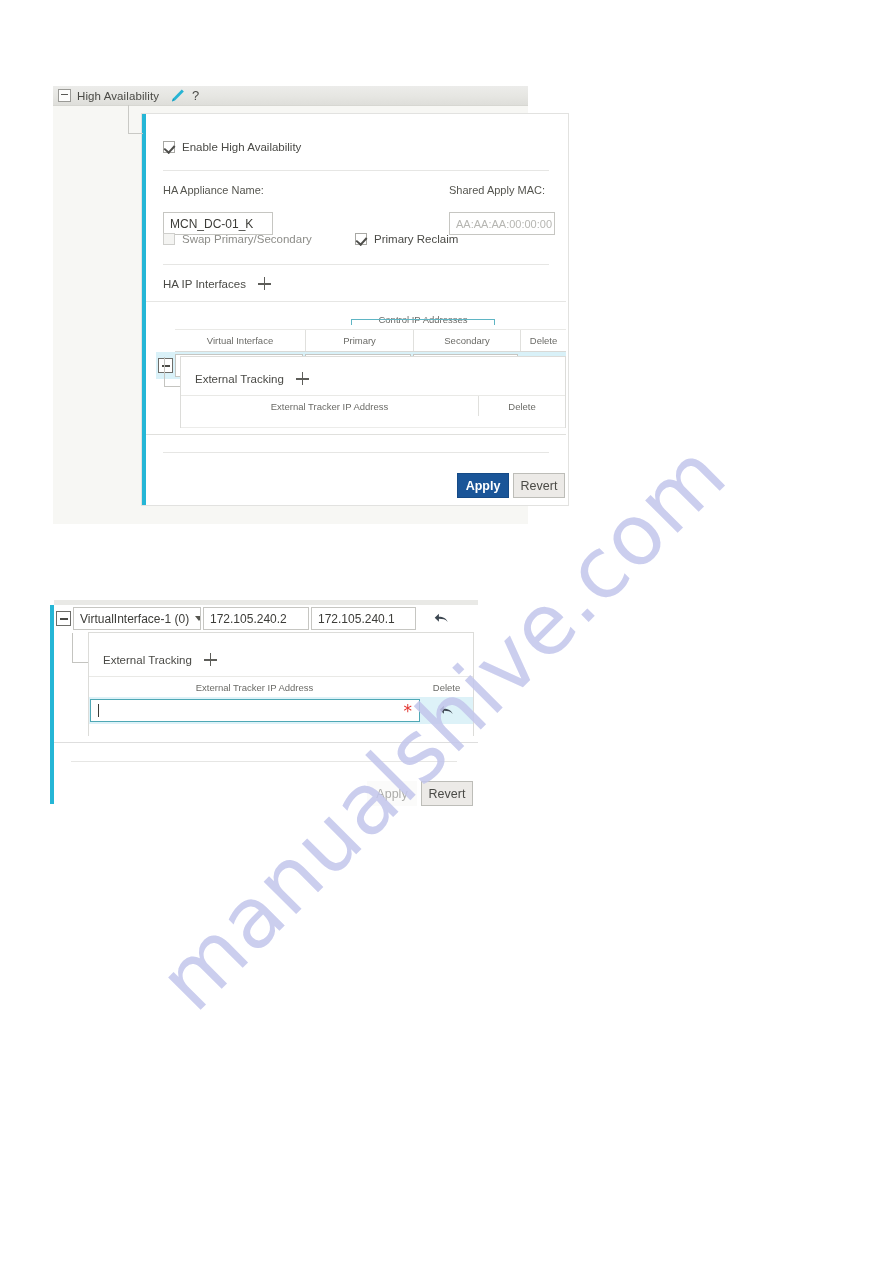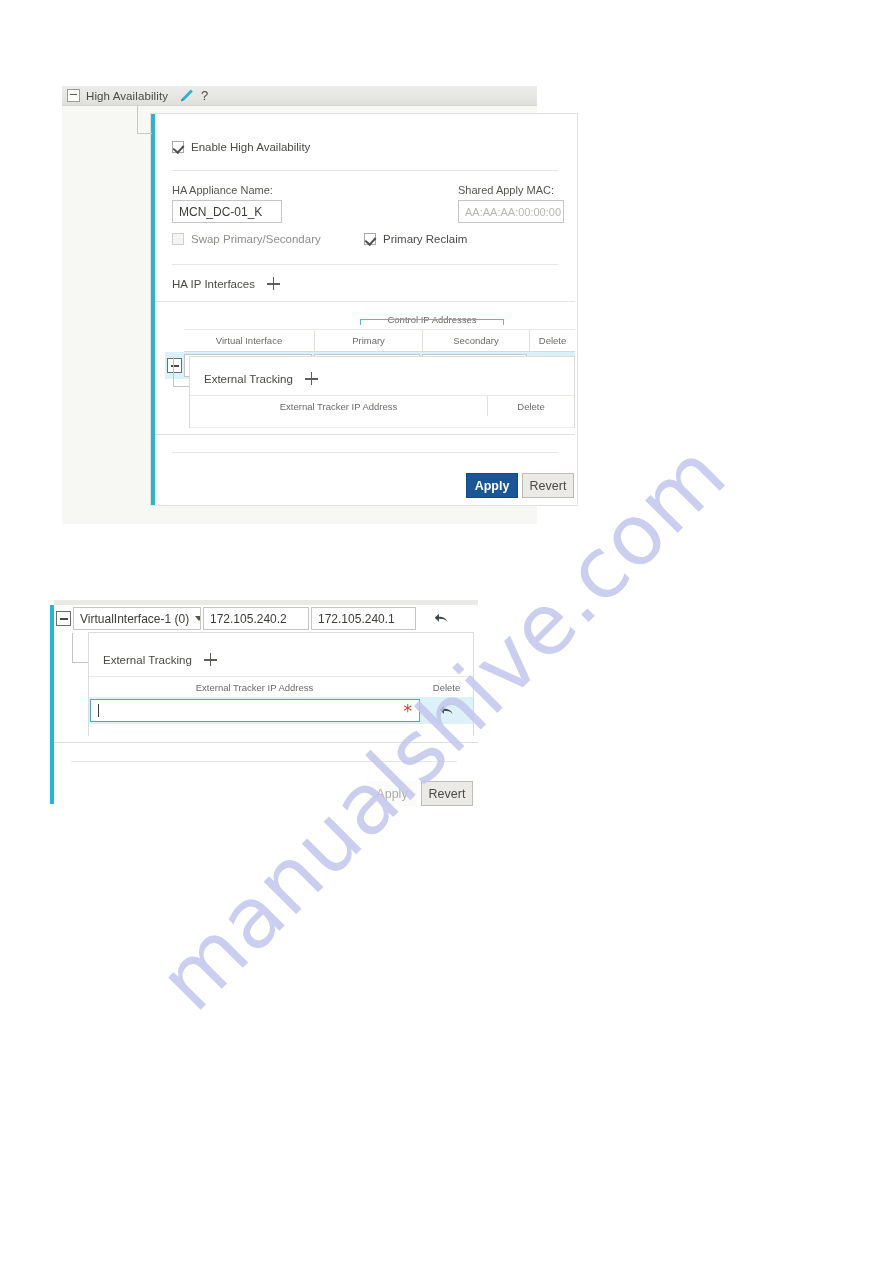--- a/index.html
+++ b/index.html
@@ -41,21 +41,21 @@
     top: 960px;
   }
 
   
   .panel-outer {
     position: absolute;
     background: #f7f7f4;
     box-sizing: border-box;
   }
   #panel1-outer {
-    left: 62px; top: 86px;
+    left: 53px; top: 86px;
     width: 475px; height: 438px;
   }
   .panel-titlebar {
     position: absolute;
     left: 0; top: 0;
     width: 475px;
     height: 20px;
     background: linear-gradient(to bottom, #ececea 0%, #e6e6e2 55%, #dedeDA 100%);
     border-bottom: 1px solid #d7d7d2;
     display: flex;
@@ -177,21 +177,21 @@
   }
   .cb-label.dim { color: #8d8d89; }
 
   
   .field-group { position: absolute; }
   .field-label {
     font-size: 11px;
     color: #55554f;
     white-space: nowrap;
     display: block;
-    margin-bottom: 4px;
+    margin-bottom: 16px;
   }
   .field-label .unit {
     font-size: 9px;
     color: #6a6a64;
   }
   .tf {
     box-sizing: border-box;
     border: 1px solid #c6c6c2;
     background: #ffffff;
     height: 23px;

